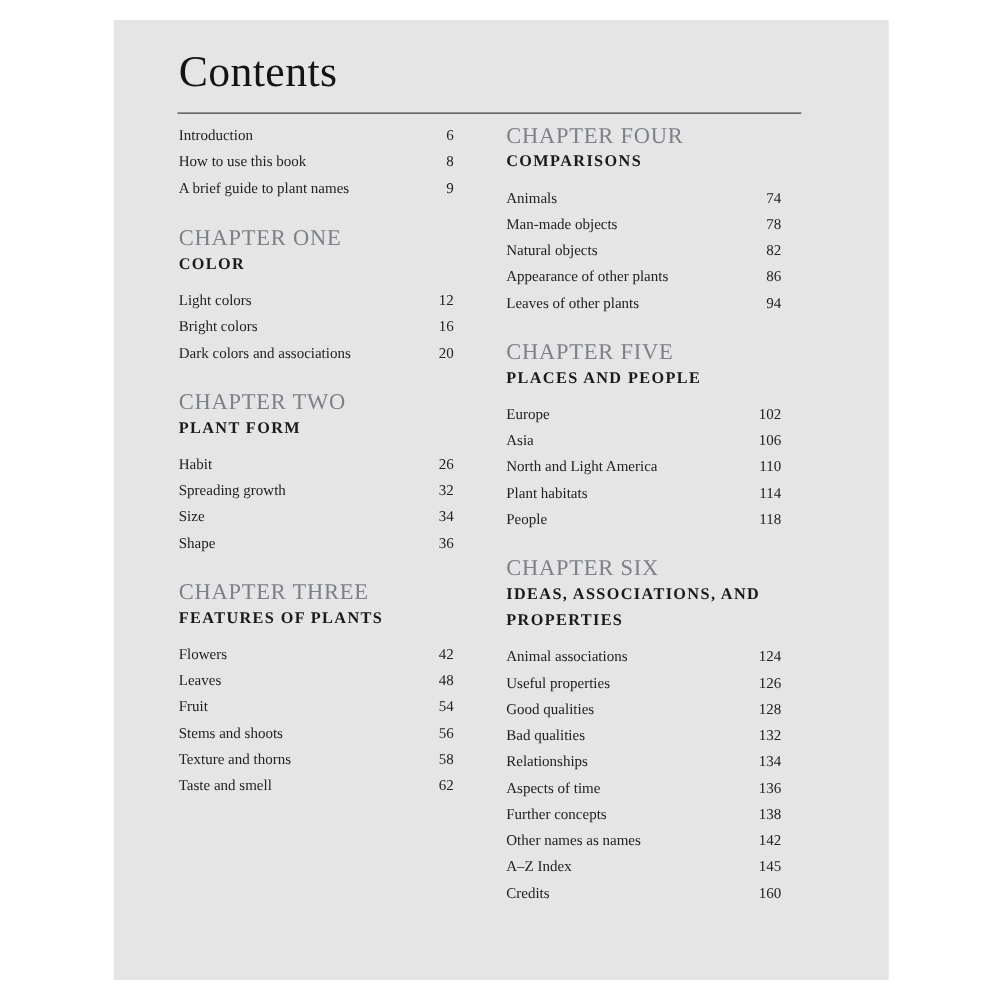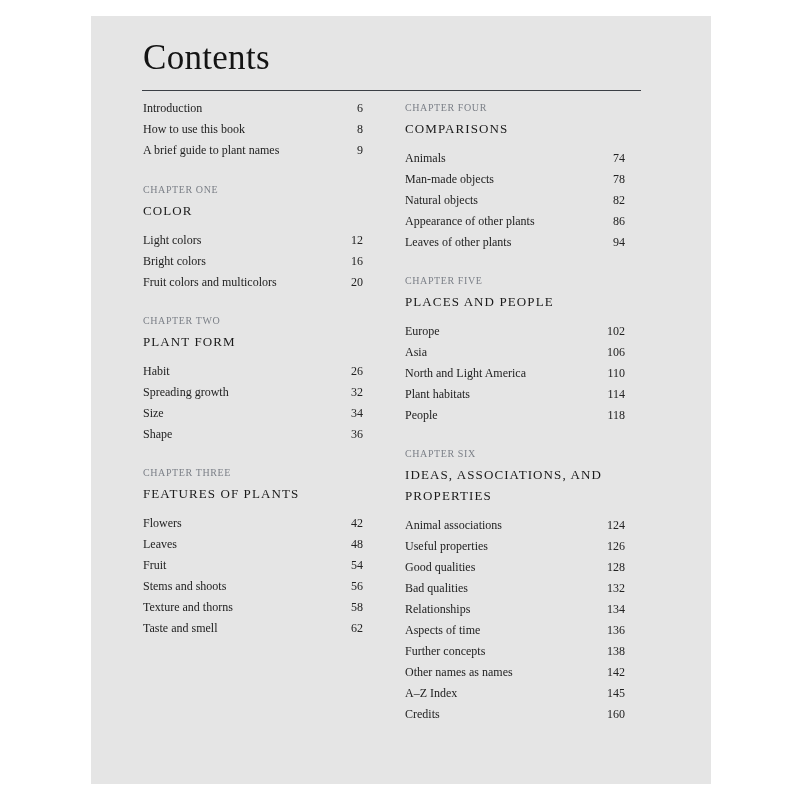--- a/index.html
+++ b/index.html
@@ -54,31 +54,31 @@
       color: #222;
     }
     .row .pg {
       text-align: right;
       min-width: 30px;
     }
     .chapter {
       margin-top: 0;
     }
     .chapter-label {
-      font-size: 10px;
+      font-size: 18px;
       line-height: 20px;
       height: 20px;
       letter-spacing: 0.6px;
       color: #7c8088;
       text-transform: uppercase;
     }
     .chapter-title {
       font-size: 13px;
       line-height: 21px;
-      font-weight: normal;
+      font-weight: bold;
       letter-spacing: 1.1px;
       color: #1a1a1a;
       text-transform: uppercase;
       margin-bottom: 9px;
     }
     .gap-after-intro { height: 19px; }
     .gap-section { height: 18px; }
   </style>
 </head>
 <body>
@@ -110,21 +110,21 @@
       <div class="chapter-title">COLOR</div>
       <div class="row">
         <span>Light colors</span>
         <span class="pg">12</span>
       </div>
       <div class="row">
         <span>Bright colors</span>
         <span class="pg">16</span>
       </div>
       <div class="row">
-        <span>Fruit colors and multicolors</span>
+        <span>Dark colors and associations</span>
         <span class="pg">20</span>
       </div>
     </div>
 
     <div class="gap-section"></div>
 
     <div class="chapter">
       <div class="chapter-label">CHAPTER TWO</div>
       <div class="chapter-title">PLANT FORM</div>
       <div class="row">

